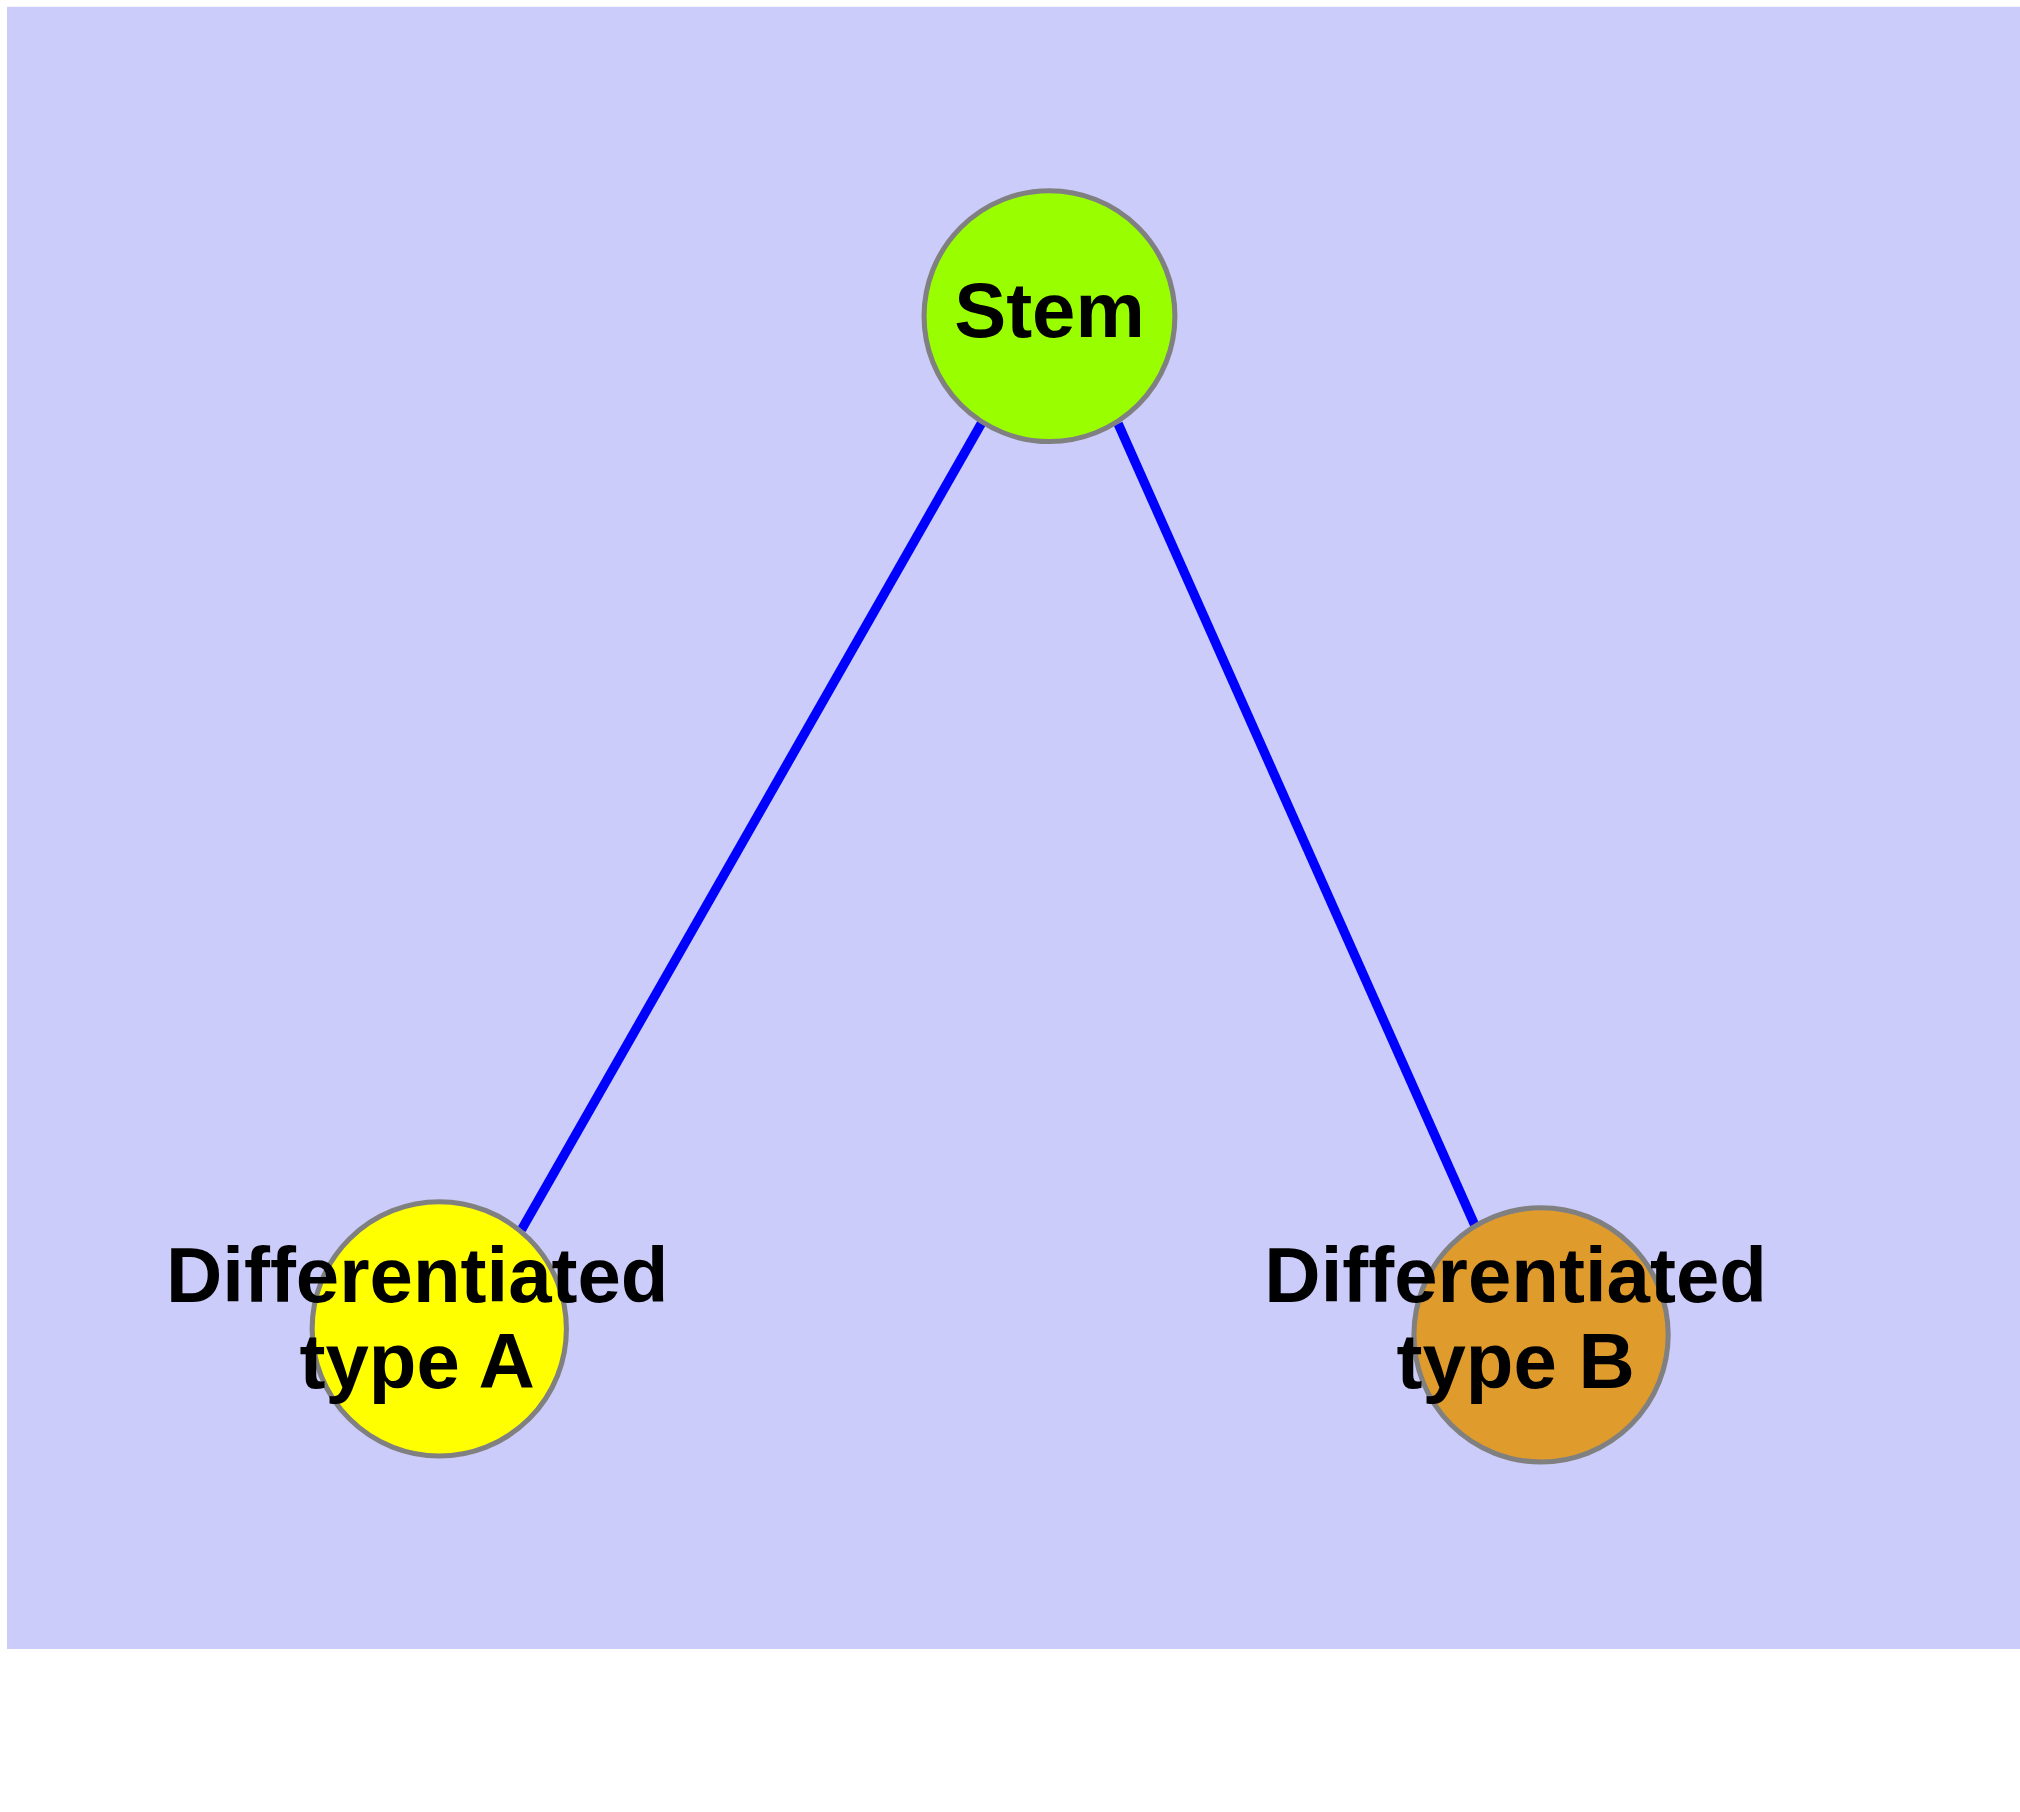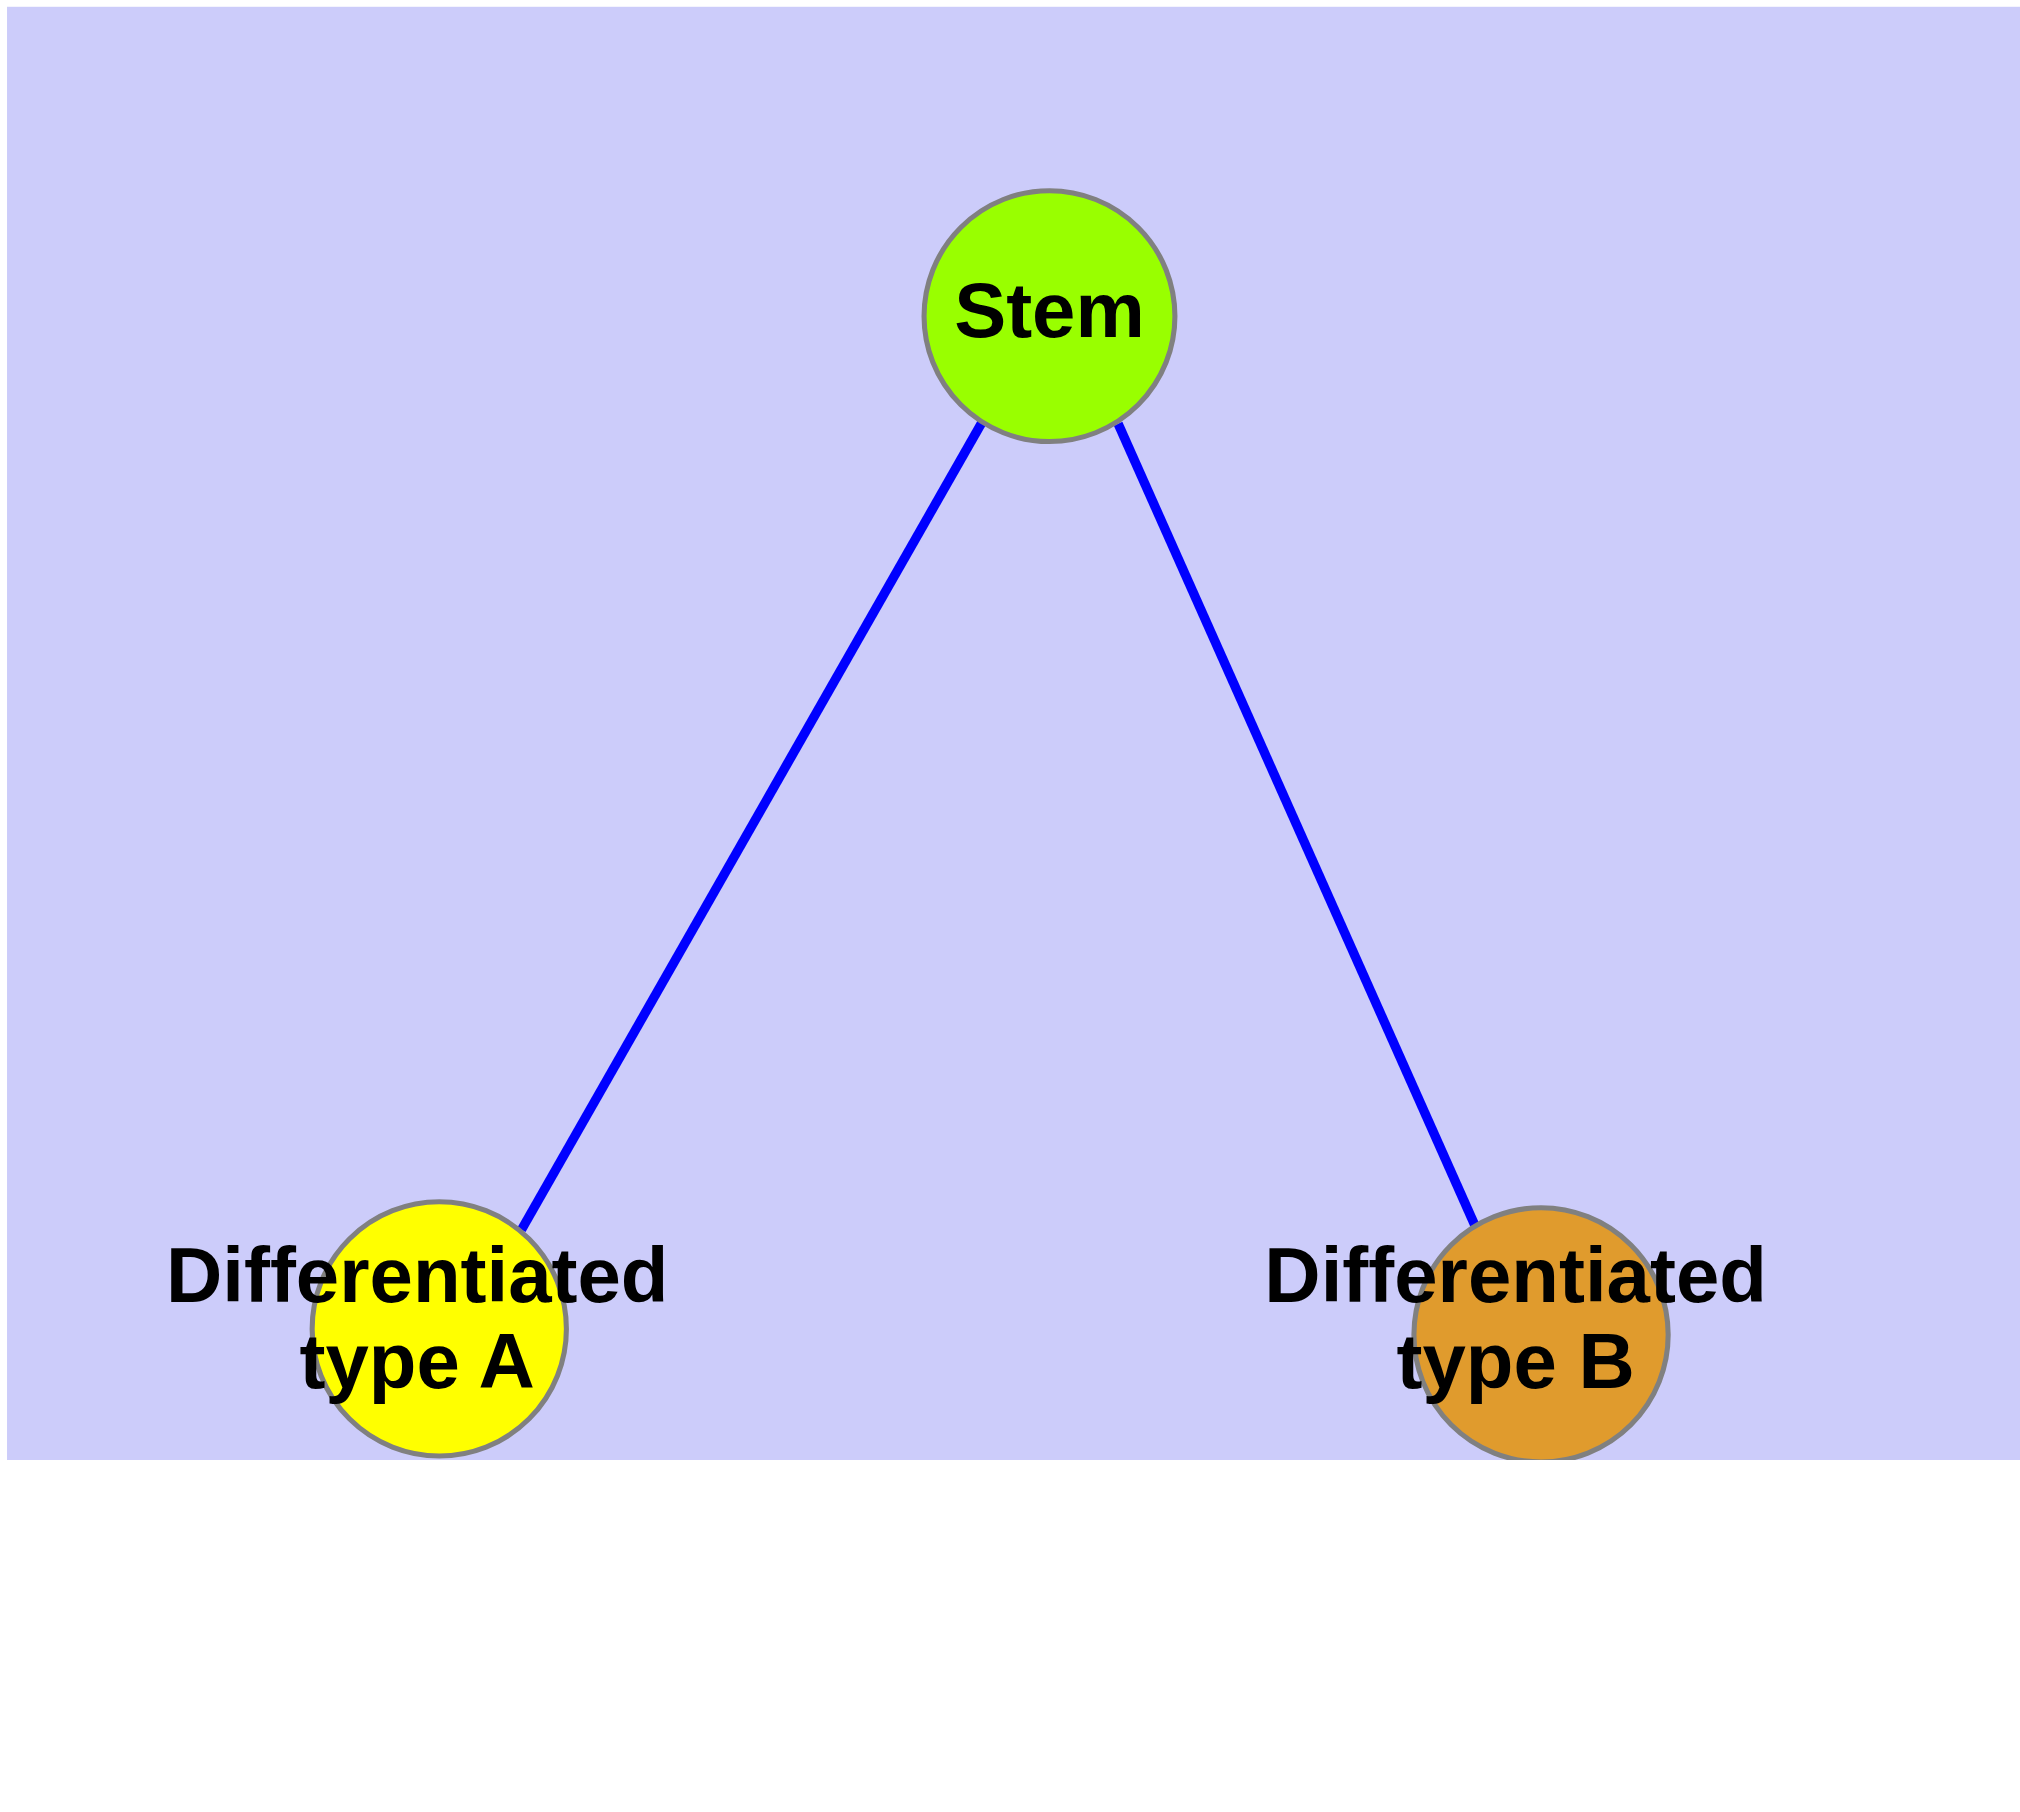--- a/index.html
+++ b/index.html
@@ -3,21 +3,21 @@
 <meta charset="utf-8">
 <style>
   html, body {
     margin: 0;
     padding: 0;
     background: #ffffff;
   }
   #canvas {
     position: relative;
     width: 2021px;
-    height: 1460px;
+    height: 1649px;
     overflow: hidden;
     background: #ffffff;
     font-family: "Liberation Sans", "DejaVu Sans", sans-serif;
   }
   #graph-svg {
     position: absolute;
     left: 0;
     top: 0;
     width: 2021px;
     height: 1812px;

